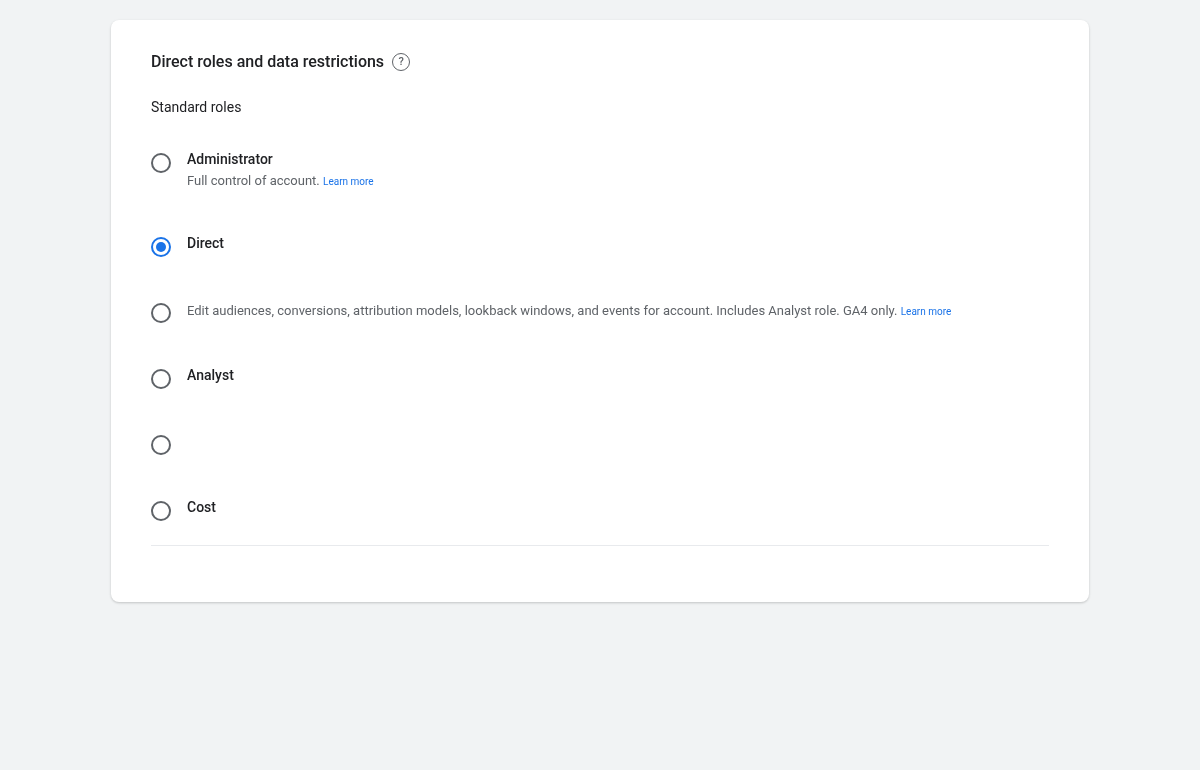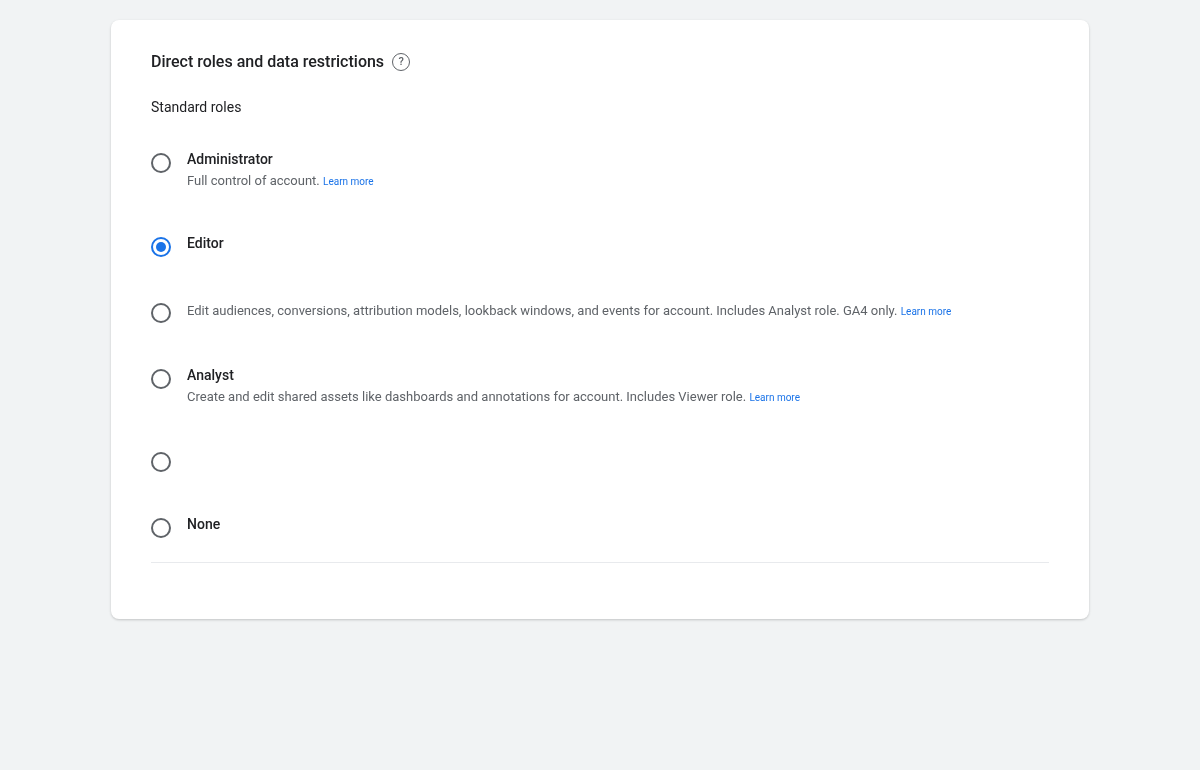--- a/index.html
+++ b/index.html
@@ -180,21 +180,21 @@
           <a class="learn-more-link" href="#">Learn more</a>
         </div>
       </div>
     </div>
 
     <div class="role-item">
       <div class="radio-container">
         <div class="radio-input selected"></div>
       </div>
       <div class="role-content">
-        <div class="role-name">Editor</div>
+        <div class="role-name">Direct</div>
       </div>
     </div>
 
     <div class="role-item">
       <div class="radio-container">
         <div class="radio-input"></div>
       </div>
       <div class="role-content">
         <div class="role-description">
           <span>Edit audiences, conversions, attribution models, lookback windows, and events for account. Includes Analyst role. GA4 only. </span>
@@ -202,39 +202,35 @@
         </div>
       </div>
     </div>
 
     <div class="role-item">
       <div class="radio-container">
         <div class="radio-input"></div>
       </div>
       <div class="role-content">
         <div class="role-name">Analyst</div>
-        <div class="role-description">
-          <span>Create and edit shared assets like dashboards and annotations for account. Includes Viewer role. </span>
-          <a class="learn-more-link" href="#">Learn more</a>
-        </div>
-      </div>
-    </div>
-
-    <div class="role-item">
-      <div class="radio-container">
-        <div class="radio-input"></div>
-      </div>
-    </div>
-
-    <div class="role-item">
-      <div class="radio-container">
-        <div class="radio-input"></div>
-      </div>
-      <div class="role-content">
-        <div class="role-name">None</div>
+      </div>
+    </div>
+
+    <div class="role-item">
+      <div class="radio-container">
+        <div class="radio-input"></div>
+      </div>
+    </div>
+
+    <div class="role-item">
+      <div class="radio-container">
+        <div class="radio-input"></div>
+      </div>
+      <div class="role-content">
+        <div class="role-name">Cost</div>
       </div>
     </div>
 
   </div>
 
   <hr class="divider">
 
 
 </div>
 

